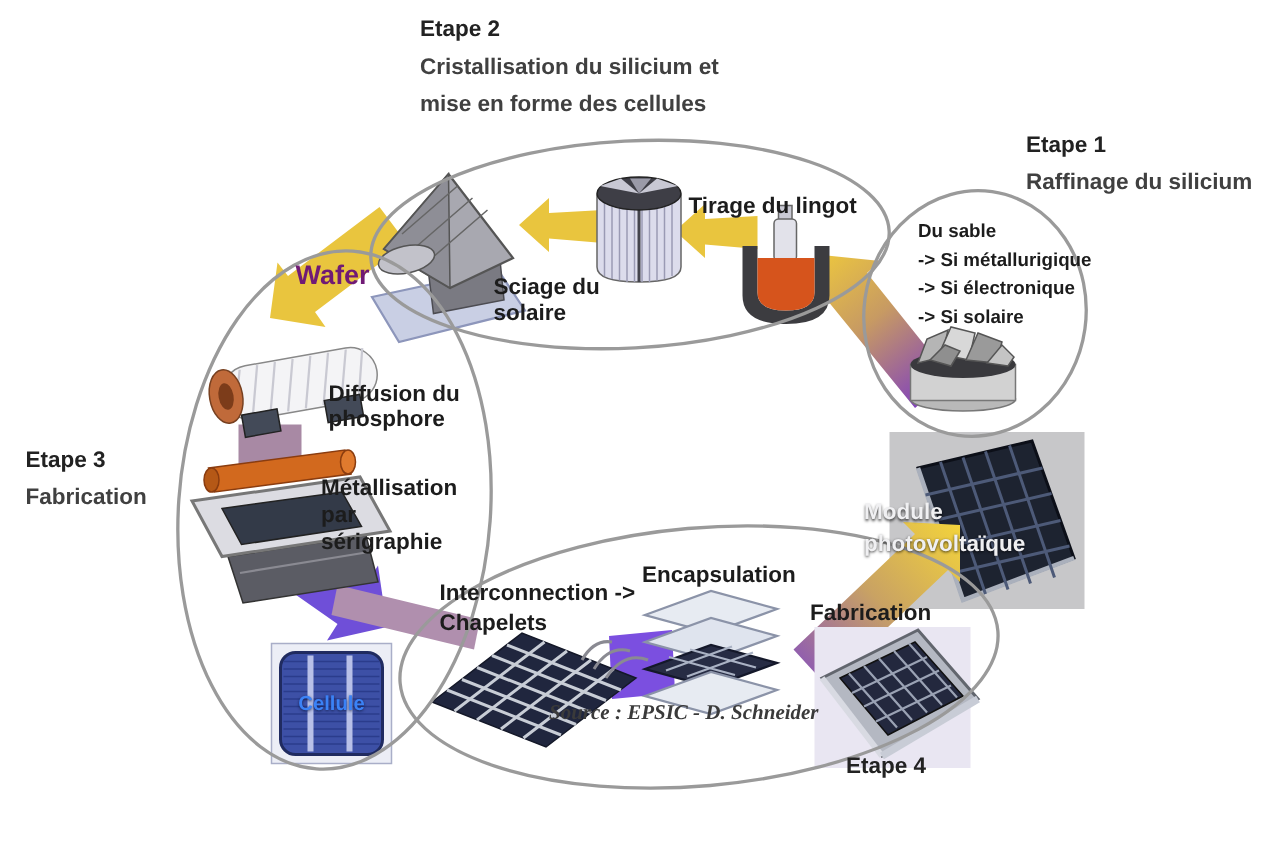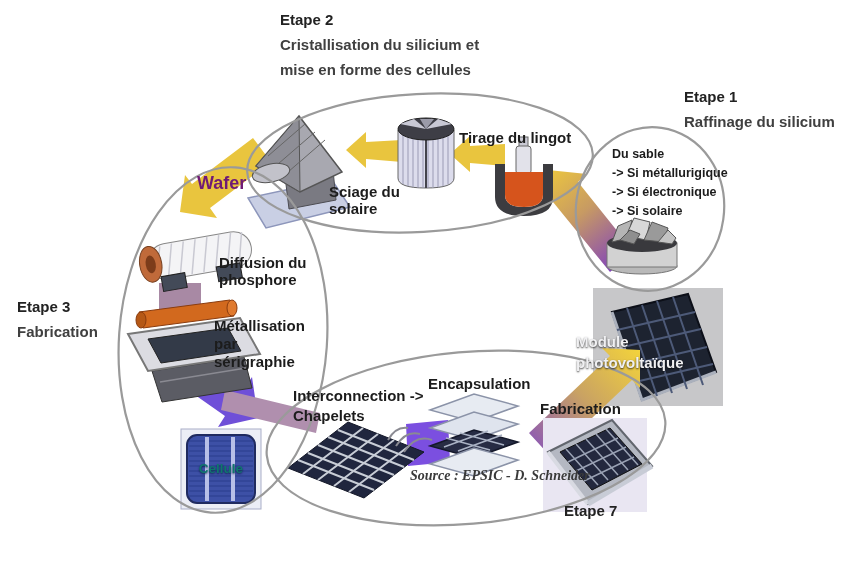--- a/index.html
+++ b/index.html
@@ -7,23 +7,23 @@
     position:relative;width:842px;height:567px;background:#ffffff;
     font-family:"Liberation Sans",sans-serif;overflow:hidden;color:#1c1c1c;
   }
   .art{position:absolute;left:0;top:0;}
   .lbl{position:absolute;font-weight:bold;font-size:15px;line-height:17px;white-space:nowrap;color:#1c1c1c;}
   .stage{position:absolute;white-space:nowrap;}
   .stage .t{font-size:15px;font-weight:bold;line-height:24px;color:#222;}
   .stage .s{font-size:15px;font-weight:bold;line-height:25px;color:#404040;}
   .sable{line-height:19px;font-size:12.5px;}
   .wafer{font-size:18px;color:#701a75;}
-  .cell-label{width:68px;text-align:center;color:#0f766e;font-size:13.5px;text-shadow:0 1px 2px rgba(10,20,60,.8);}
+  .cell-label{width:68px;text-align:center;color:#3b82f6;font-size:13.5px;text-shadow:0 1px 2px rgba(10,20,60,.8);}
   .module-label{color:#f0f0f2;font-size:15px;line-height:21px;text-shadow:0 1px 2px rgba(0,0,0,.75);}
-  .source{font-family:"Liberation Serif",serif;font-style:italic;font-weight:bold;font-size:14px;color:#3a3a3a;margin-left:44px;}
+  .source{font-family:"Liberation Serif",serif;font-style:italic;font-weight:bold;font-size:14px;color:#3a3a3a;}
 </style>
 </head>
 <body>
 
 <div class="canvas">
 
 <svg class="art" width="850" height="567" viewBox="0 0 850 567">
   <defs>
     <linearGradient id="gSand" gradientUnits="userSpaceOnUse" x1="548" y1="170" x2="625" y2="265">
       <stop offset="0" stop-color="#ecc63f"></stop>
@@ -162,21 +162,21 @@
   <div class="t">Etape 1</div>
   <div class="s">Raffinage du silicium</div>
 </div>
 
 <div class="stage" style="left:17px;top:295px;">
   <div class="t">Etape 3</div>
   <div class="s">Fabrication</div>
 </div>
 
 <div class="stage" style="left:564px;top:499px;">
-  <div class="t">Etape 7</div>
+  <div class="t">Etape 4</div>
 </div>
 
 <div class="lbl" style="left:459px;top:129px;">Tirage du lingot</div>
 
 <div class="lbl" style="left:329px;top:183px;">
   <span style="display:block">Sciage du</span>
   <span style="display:block">solaire</span>
 </div>
 
 <div class="lbl wafer" style="left:197px;top:175px;">Wafer</div>

